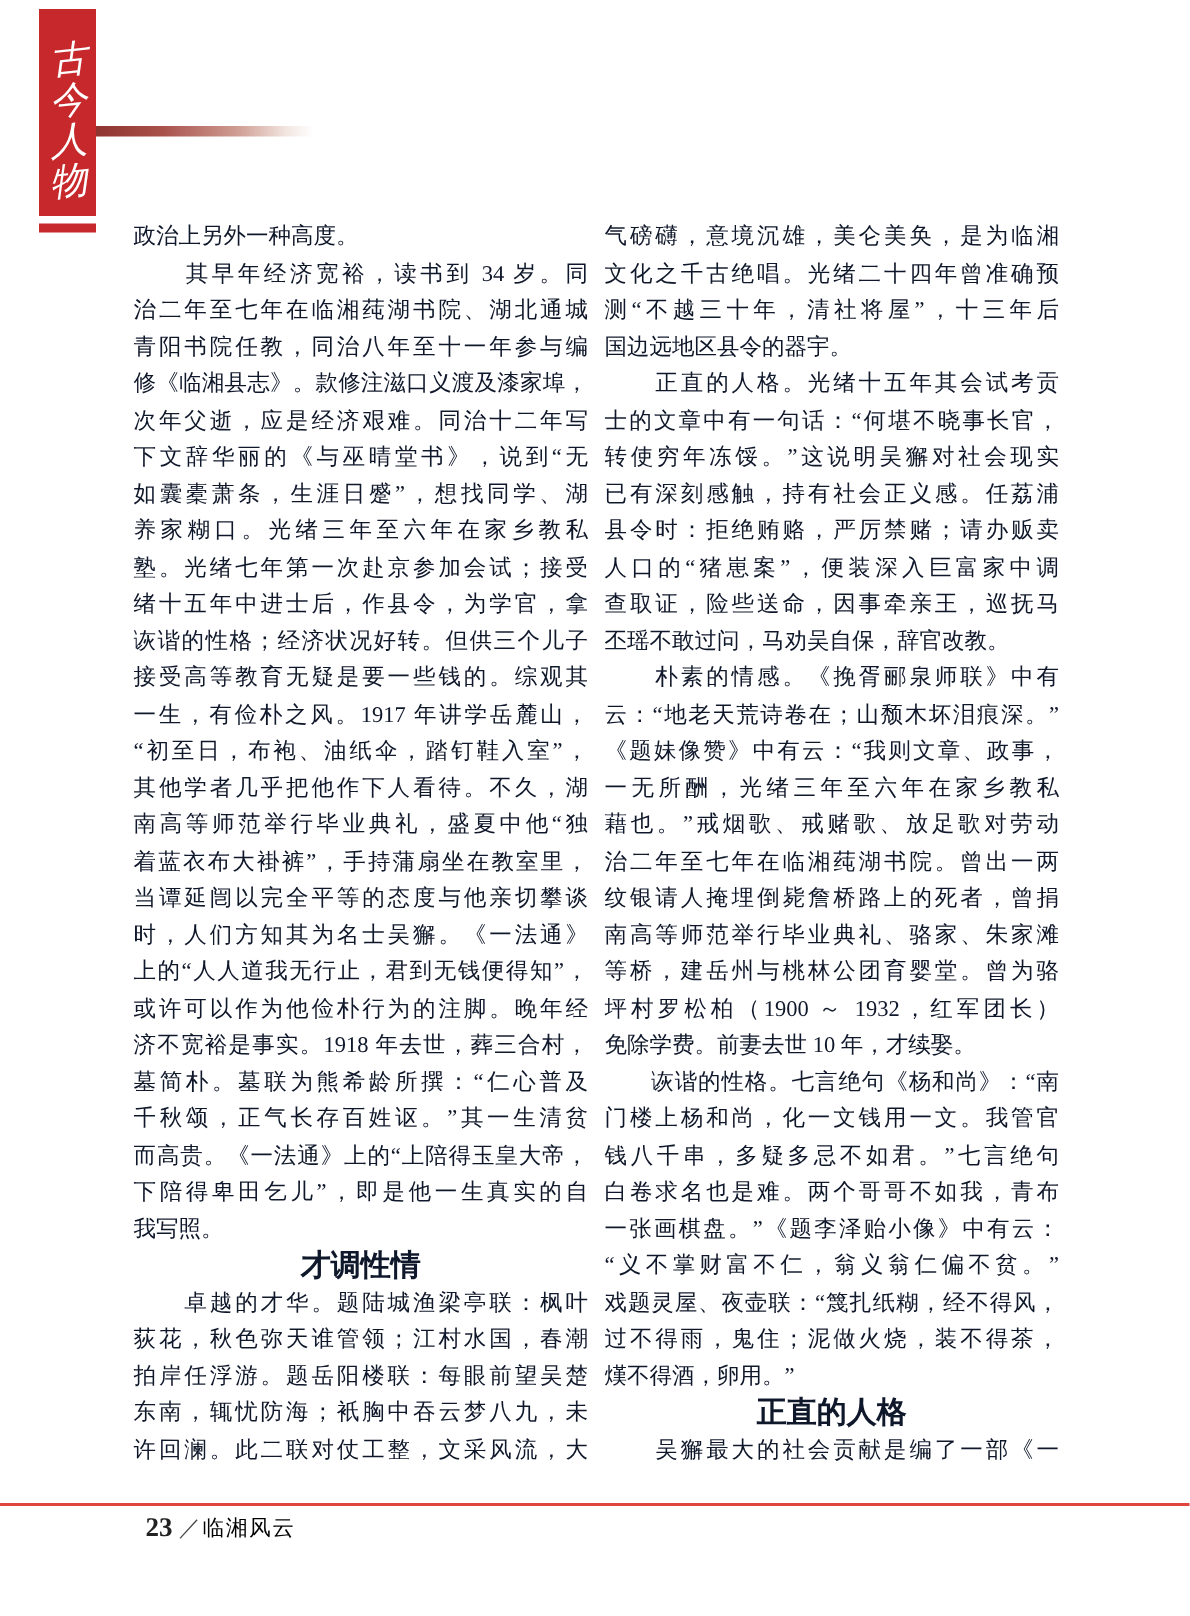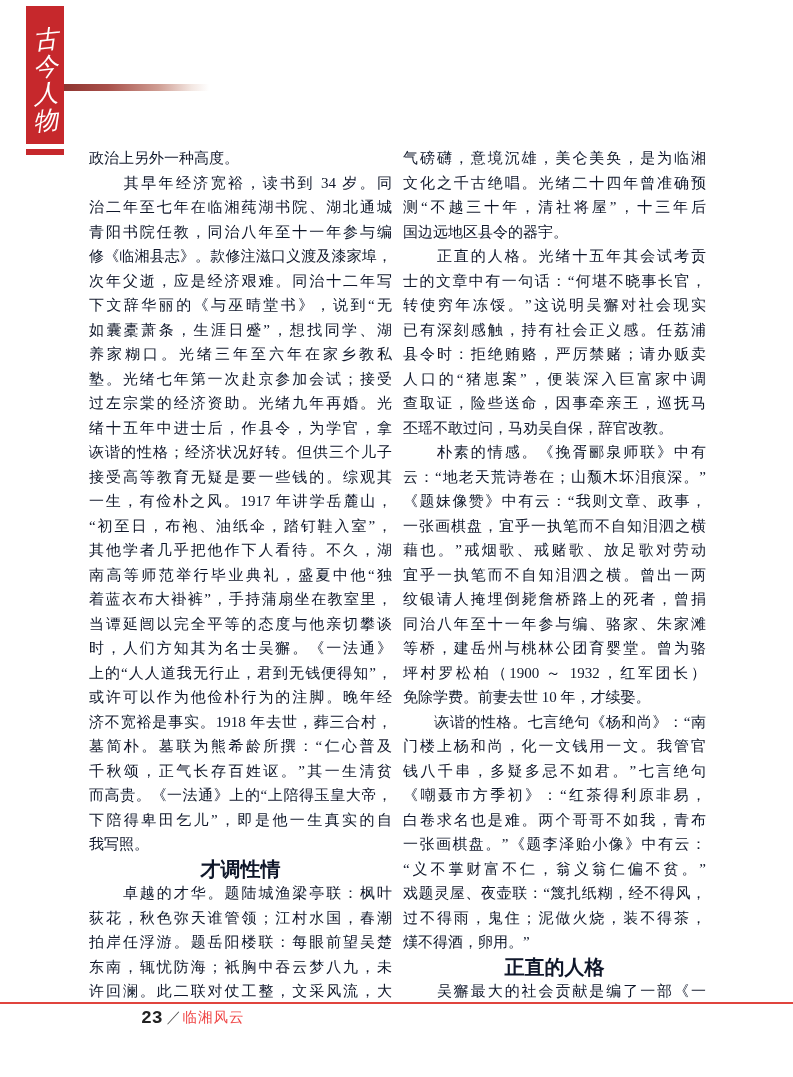--- a/index.html
+++ b/index.html
@@ -47,27 +47,26 @@
   .heading-line{
     text-align:center;text-align-last:center;font-weight:bold;font-size:20px;
     white-space:normal;
   }
 
   
   .footer-rule{
     position:absolute;left:0;top:1002px;width:793px;height:2px;background:#e0443d;
   }
   .footer-text{
-    position:absolute;left:97px;top:1008px;display:flex;align-items:flex-start;
-    font-family:Liberation Mono, monospace;
-    margin-left:44px;
+    position:absolute;left:97px;top:1008px;display:flex;align-items:center;
+    font-family:Liberation Serif, serif;
   }
   .footer-text .pagenum{font-size:18px;font-weight:bold;color:#222222;}
   .footer-text .sep{font-size:15px;color:#4a4a4a;margin:0 1px 0 4px;}
-  .footer-text .journal{font-size:14.5px;color:#ef4444;letter-spacing:1px;}
+  .footer-text .journal{font-size:14.5px;color:#000000;letter-spacing:1px;}
 </style>
 </head>
 <body>
 
 <div class="page">
 
   <div class="banner">
     <span class="cchar">古</span>
     <span class="cchar">今</span>
     <span class="cchar">人</span>
@@ -80,21 +79,20 @@
       <div class="line jlast">政治上另外一种高度。</div>
       <div class="line jfull">　　其早年经济宽裕，读书到 34 岁。同</div>
       <div class="line jfull">治二年至七年在临湘莼湖书院、湖北通城</div>
       <div class="line jfull">青阳书院任教，同治八年至十一年参与编</div>
       <div class="line jfull">修《临湘县志》。款修注滋口义渡及漆家埠，</div>
       <div class="line jfull">次年父逝，应是经济艰难。同治十二年写</div>
       <div class="line jfull">下文辞华丽的《与巫晴堂书》，说到“无</div>
       <div class="line jfull">如囊橐萧条，生涯日蹙”，想找同学、湖</div>
       <div class="line jfull">养家糊口。光绪三年至六年在家乡教私</div>
       <div class="line jfull">塾。光绪七年第一次赴京参加会试；接受</div>
-      <div class="line jfull">过左宗棠的经济资助。光绪九年再婚。光</div>
       <div class="line jfull">绪十五年中进士后，作县令，为学官，拿</div>
       <div class="line jfull">诙谐的性格；经济状况好转。但供三个儿子</div>
       <div class="line jfull">接受高等教育无疑是要一些钱的。综观其</div>
       <div class="line jfull">一生，有俭朴之风。1917 年讲学岳麓山，</div>
       <div class="line jfull">“初至日，布袍、油纸伞，踏钉鞋入室”，</div>
       <div class="line jfull">其他学者几乎把他作下人看待。不久，湖</div>
       <div class="line jfull">南高等师范举行毕业典礼，盛夏中他“独</div>
       <div class="line jfull">着蓝衣布大褂裤”，手持蒲扇坐在教室里，</div>
       <div class="line jfull">当谭延闿以完全平等的态度与他亲切攀谈</div>
       <div class="line jfull">时，人们方知其为名士吴獬。《一法通》</div>
@@ -122,32 +120,31 @@
       <div class="line jfull">士的文章中有一句话：“何堪不晓事长官，</div>
       <div class="line jfull">转使穷年冻馁。”这说明吴獬对社会现实</div>
       <div class="line jfull">已有深刻感触，持有社会正义感。任荔浦</div>
       <div class="line jfull">县令时：拒绝贿赂，严厉禁赌；请办贩卖</div>
       <div class="line jfull">人口的“猪崽案”，便装深入巨富家中调</div>
       <div class="line jfull">查取证，险些送命，因事牵亲王，巡抚马</div>
       <div class="line jlast">丕瑶不敢过问，马劝吴自保，辞官改教。</div>
       <div class="line jfull">　　朴素的情感。《挽胥郦泉师联》中有</div>
       <div class="line jfull">云：“地老天荒诗卷在；山颓木坏泪痕深。”</div>
       <div class="line jfull">《题妹像赞》中有云：“我则文章、政事，</div>
-      <div class="line jfull">一张画棋盘，宜乎一执笔而不自知泪泗之横</div>
+      <div class="line jfull">一无所酬，光绪三年至六年在家乡教私</div>
       <div class="line jfull">藉也。”戒烟歌、戒赌歌、放足歌对劳动</div>
-      <div class="line jfull">宜乎一执笔而不自知泪泗之横。曾出一两</div>
+      <div class="line jfull">治二年至七年在临湘莼湖书院。曾出一两</div>
       <div class="line jfull">纹银请人掩埋倒毙詹桥路上的死者，曾捐</div>
-      <div class="line jfull">同治八年至十一年参与编、骆家、朱家滩</div>
+      <div class="line jfull">南高等师范举行毕业典礼、骆家、朱家滩</div>
       <div class="line jfull">等桥，建岳州与桃林公团育婴堂。曾为骆</div>
       <div class="line jfull">坪村罗松柏（1900 ～ 1932，红军团长）</div>
       <div class="line jlast">免除学费。前妻去世 10 年，才续娶。</div>
       <div class="line jfull">　　诙谐的性格。七言绝句《杨和尚》：“南</div>
       <div class="line jfull">门楼上杨和尚，化一文钱用一文。我管官</div>
       <div class="line jfull">钱八千串，多疑多忌不如君。”七言绝句</div>
-      <div class="line jfull">《嘲聂市方季初》：“红茶得利原非易，</div>
       <div class="line jfull">白卷求名也是难。两个哥哥不如我，青布</div>
       <div class="line jfull">一张画棋盘。”《题李泽贻小像》中有云：</div>
       <div class="line jfull">“义不掌财富不仁，翁义翁仁偏不贫。”</div>
       <div class="line jfull">戏题灵屋、夜壶联：“篾扎纸糊，经不得风，</div>
       <div class="line jfull">过不得雨，鬼住；泥做火烧，装不得茶，</div>
       <div class="line jlast">熯不得酒，卵用。”</div>
       <div class="line heading-line">正直的人格</div>
       <div class="line jfull">　　吴獬最大的社会贡献是编了一部《一</div>
     </div>
 

